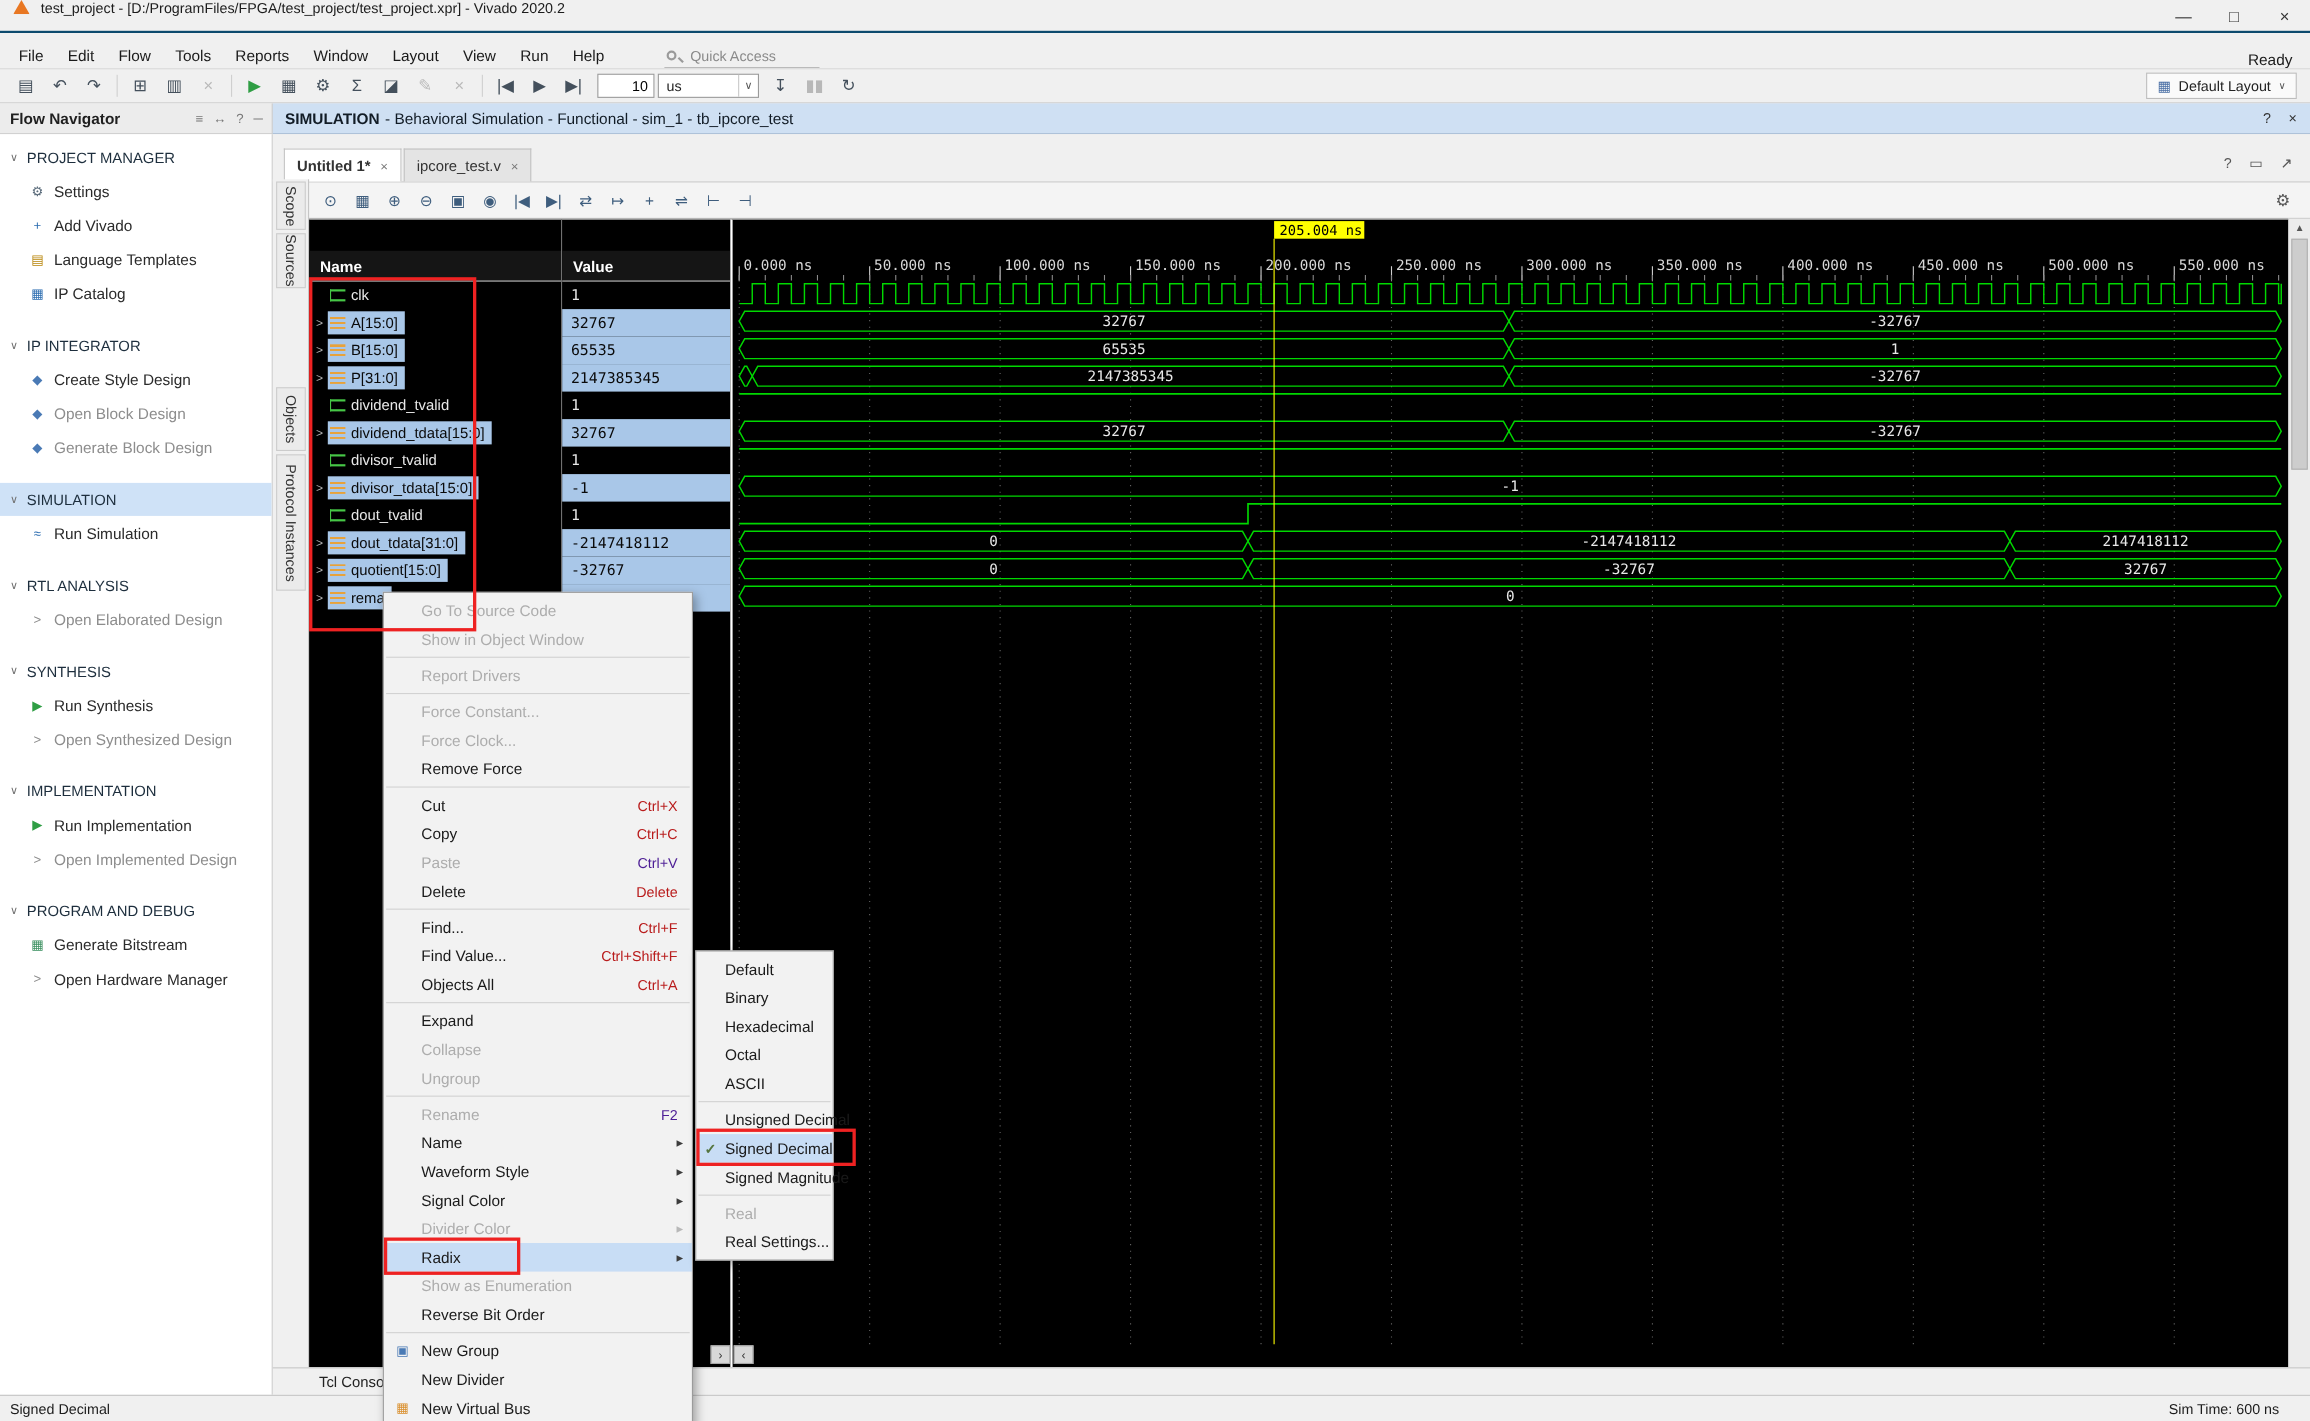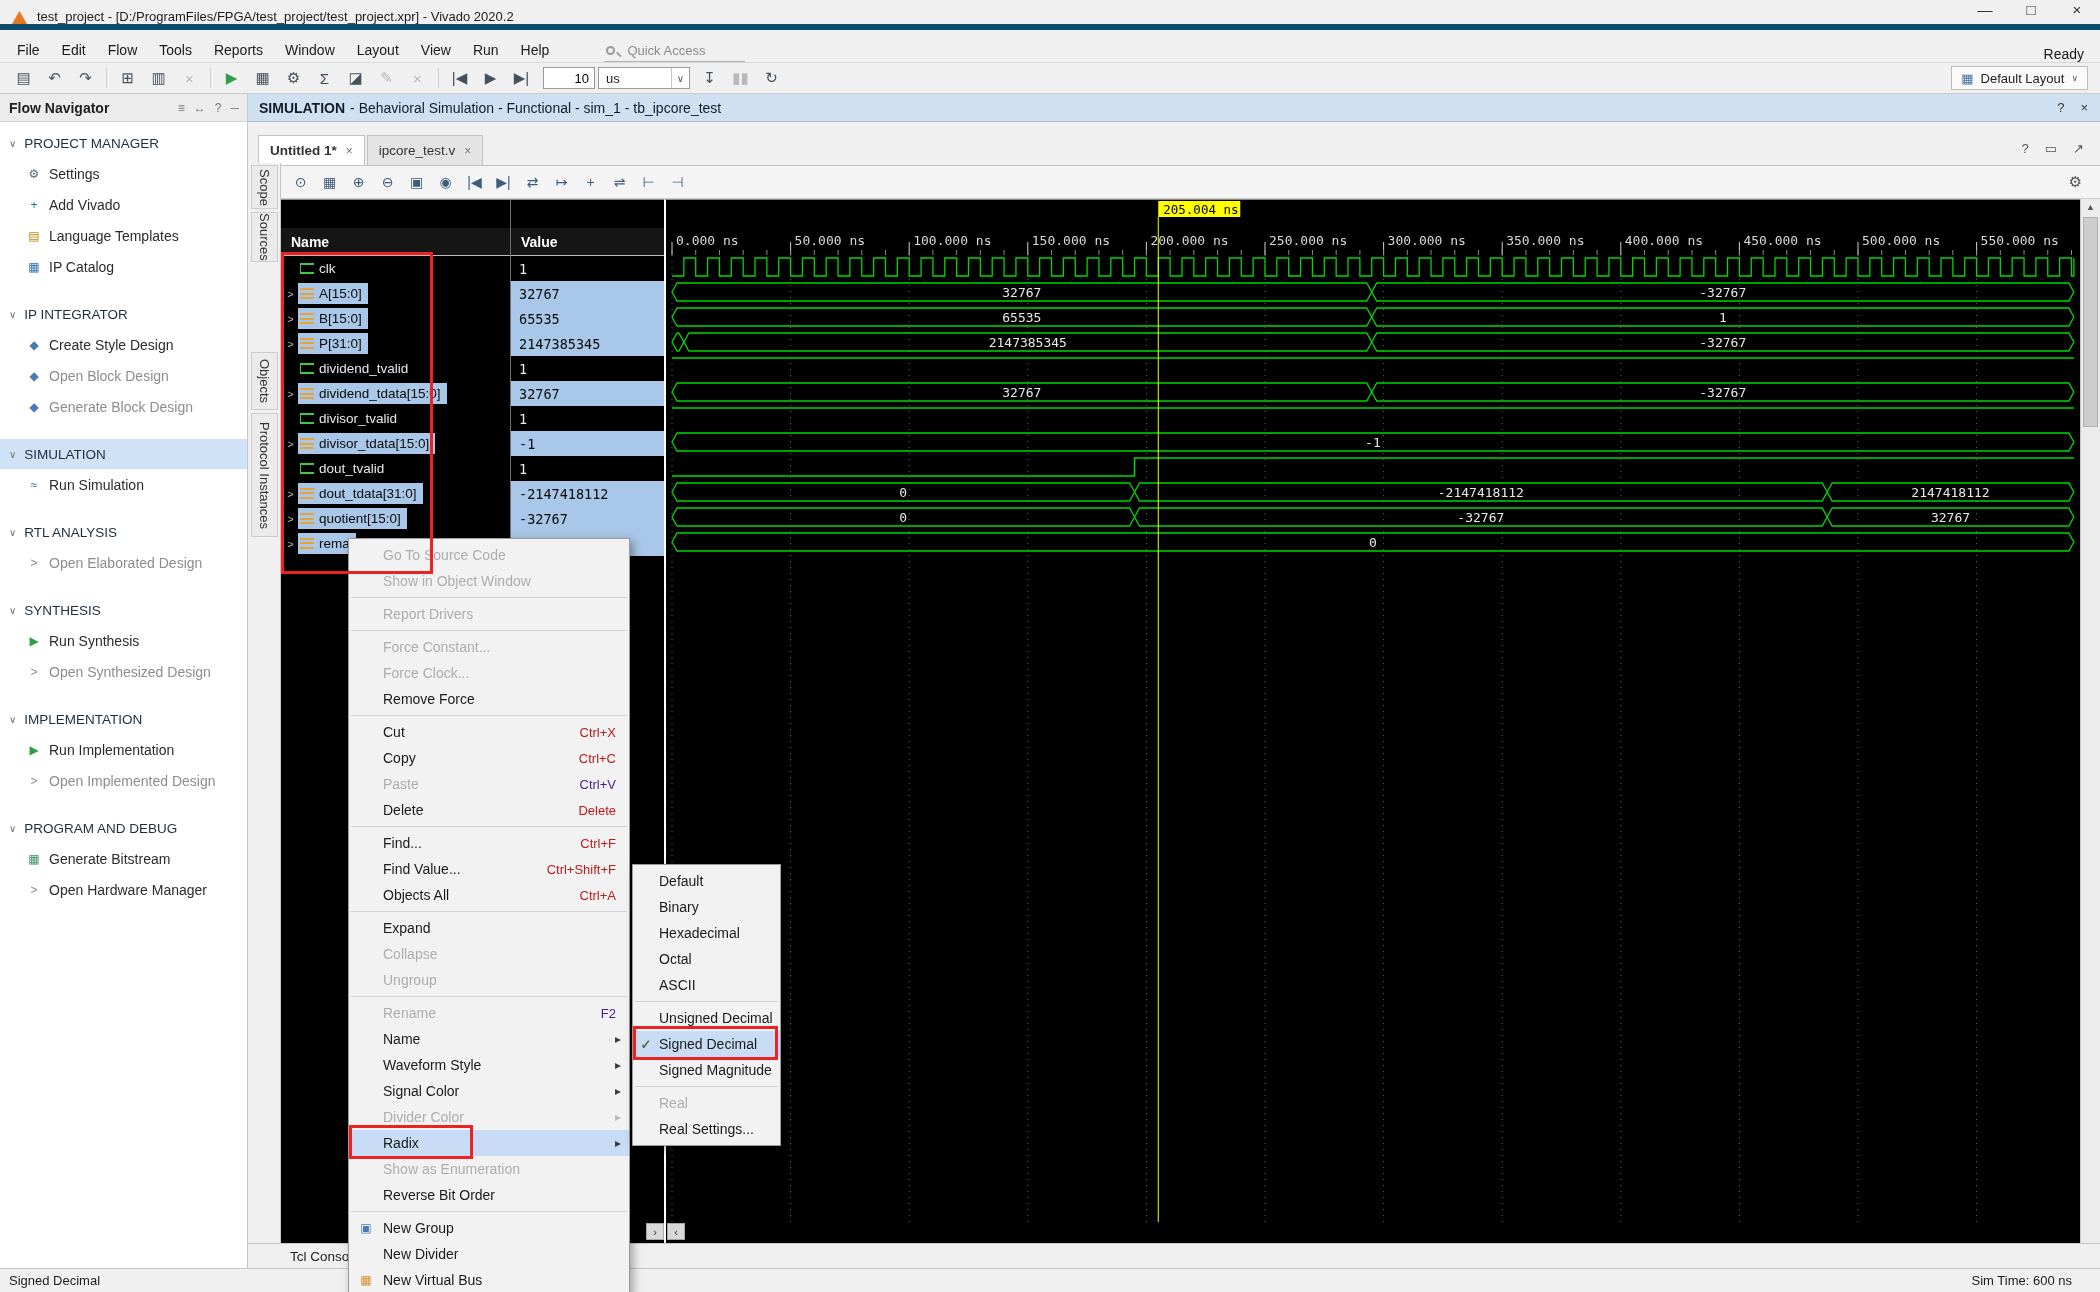--- a/index.html
+++ b/index.html
@@ -1,20 +1,20 @@
 <!DOCTYPE html>
 <html><head>
 <meta charset="utf-8">
 <style>
 *{box-sizing:border-box;margin:0;padding:0}
 body{margin:0;background:#666;font-family:"Liberation Sans",sans-serif}
 #app{position:relative;width:2100px;height:1292px;background:#f0f0f0;overflow:hidden;font-family:"Liberation Sans",sans-serif}
 
 
-.titlebar{position:absolute;left:0;top:0;width:2100px;height:30px;background:#f0f0f0;display:flex;align-items:flex-end;font-size:13px;color:#1c1c1c;border-bottom:6px solid #0c4a6e}
+.titlebar{position:absolute;left:0;top:0;width:2100px;height:30px;background:#f0f0f0;display:flex;align-items:flex-start;font-size:13px;color:#1c1c1c;border-bottom:2px solid #0c4a6e}
 .vivado-logo{width:15px;height:13px;margin:0 10px 0 12px;background:#e87722;clip-path:polygon(50% 0,100% 100%,0 100%)}
 .win-btns{margin-left:auto;display:flex;height:30px}
 .win-btn{width:46px;display:flex;align-items:center;justify-content:center;font-size:15px;color:#333}
 
 
 .menubar{position:absolute;left:0;top:30px;width:2100px;height:32px;background:#f0f0f0;display:flex;align-items:flex-end;font-size:14px;color:#1a1a1a;padding-left:6px}
 .mb-item{padding:4px 11px}
 .quick-access{display:flex;align-items:center;margin-left:44px;color:#8a8a8a;border-bottom:1px solid #b4b4b4;padding:3px 40px 3px 2px;font-size:13px;gap:3px}
 .qa-circle{width:9px;height:9px;border:2px solid #9a9a9a;border-radius:50%;display:inline-block}
 .qa-handle{width:6px;height:2px;background:#9a9a9a;transform:rotate(45deg) translate(1px,4px);display:inline-block}
@@ -91,21 +91,21 @@
 
 
 .tcl-band{position:absolute;left:248px;top:1243px;width:1852px;height:25px;background:#f0f0f0;border-top:1px solid #c6c6c6;display:flex;align-items:center;padding-left:42px;font-size:13.5px;color:#222}
 .statusbar{position:absolute;left:0;top:1268px;width:2100px;height:24px;background:#f0f0f0;border-top:1px solid #c6c6c6;display:flex;align-items:center;font-size:13px;color:#1c1c1c;z-index:10}
 .sb-left{margin-left:9px}
 .sb-right{margin-left:auto;margin-right:28px}
 
 
 .ctx-menu{position:absolute;background:#f2f2f2;border:1px solid #9b9b9b;box-shadow:3px 3px 9px rgba(0,0,0,.35);z-index:100;padding:3px 0;font-size:14px}
 #context-menu{left:348px;top:538px;width:282px}
-#radix-submenu{left:632px;top:864px;width:149px;z-index:110}
+#radix-submenu{left:632px;top:864px;width:126px;z-index:110}
 .menu-item{height:26px;display:flex;align-items:center;color:#1a1a1a}
 .menu-item.disabled{color:#adadad}
 .menu-item.highlight{background:#c8ddf5}
 .menu-gutter{width:34px;text-align:center;font-size:13px;flex:none}
 #radix-submenu .menu-gutter{width:26px}
 .menu-gutter.check{color:#55753f;font-weight:bold}
 .menu-gutter.mi-group{color:#4a7ab5;font-size:12px}
 .menu-gutter.mi-vbus{color:#d98e2b;font-size:12px}
 .menu-label{white-space:nowrap}
 .menu-shortcut{margin-left:auto;padding-right:13px;color:#b91c1c;font-size:13px}

